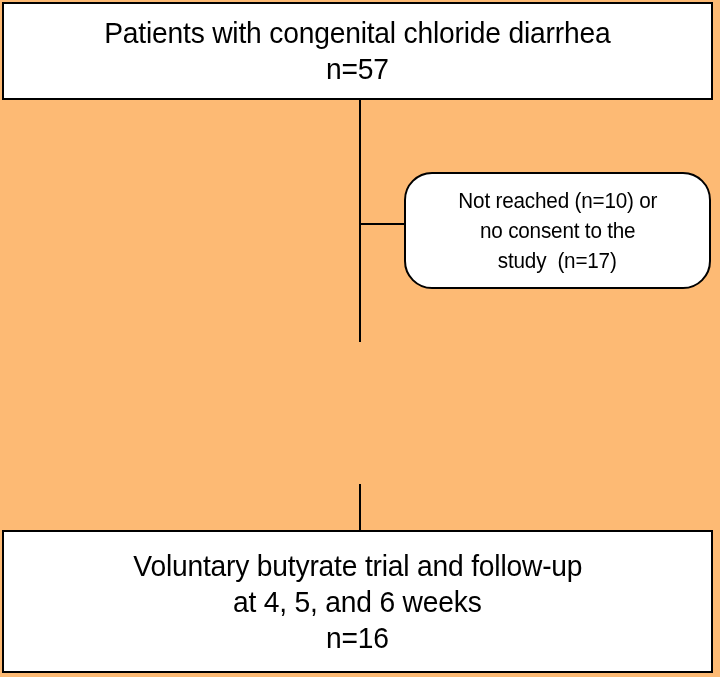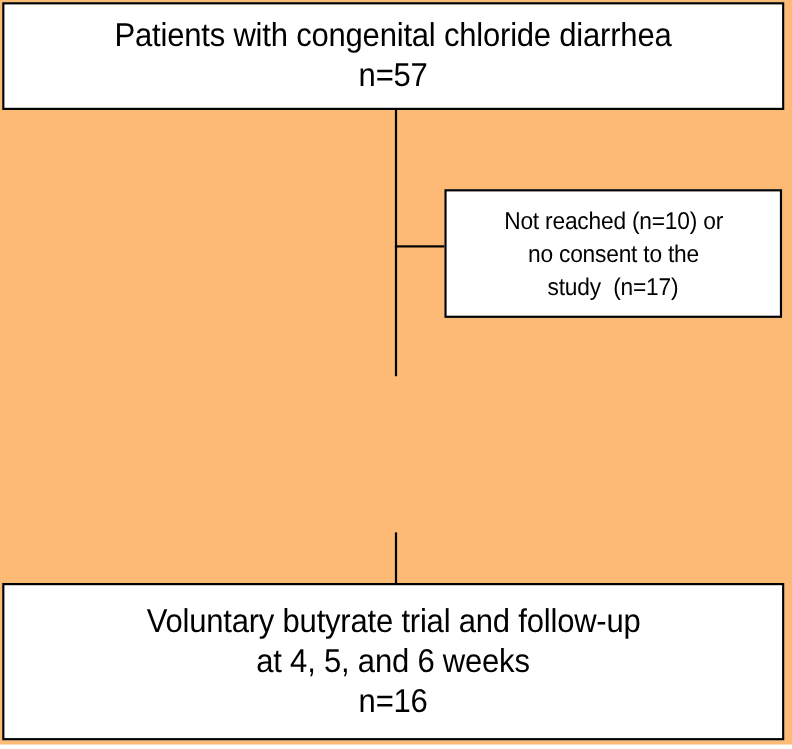--- a/index.html
+++ b/index.html
@@ -40,20 +40,21 @@
   #box-enrolled  { left: 2px;  top: 2px;   width: 711px; height: 98px; }
   #box-followup  { left: 2px;  top: 341px; width: 711px; height: 144px; }
   #box-butyrate  { left: 2px;  top: 530px; width: 711px; height: 143px; }
 
   
   #box-excluded {
     left: 404px;
     top: 172px;
     width: 307px;
     height: 117px;
+    border-radius: 28px;
   }
   #box-excluded .node-line {
     font-size: 22px;
     line-height: 30px;
   }
 
   
   .connector-v {
     position: absolute;
     width: 2px;

